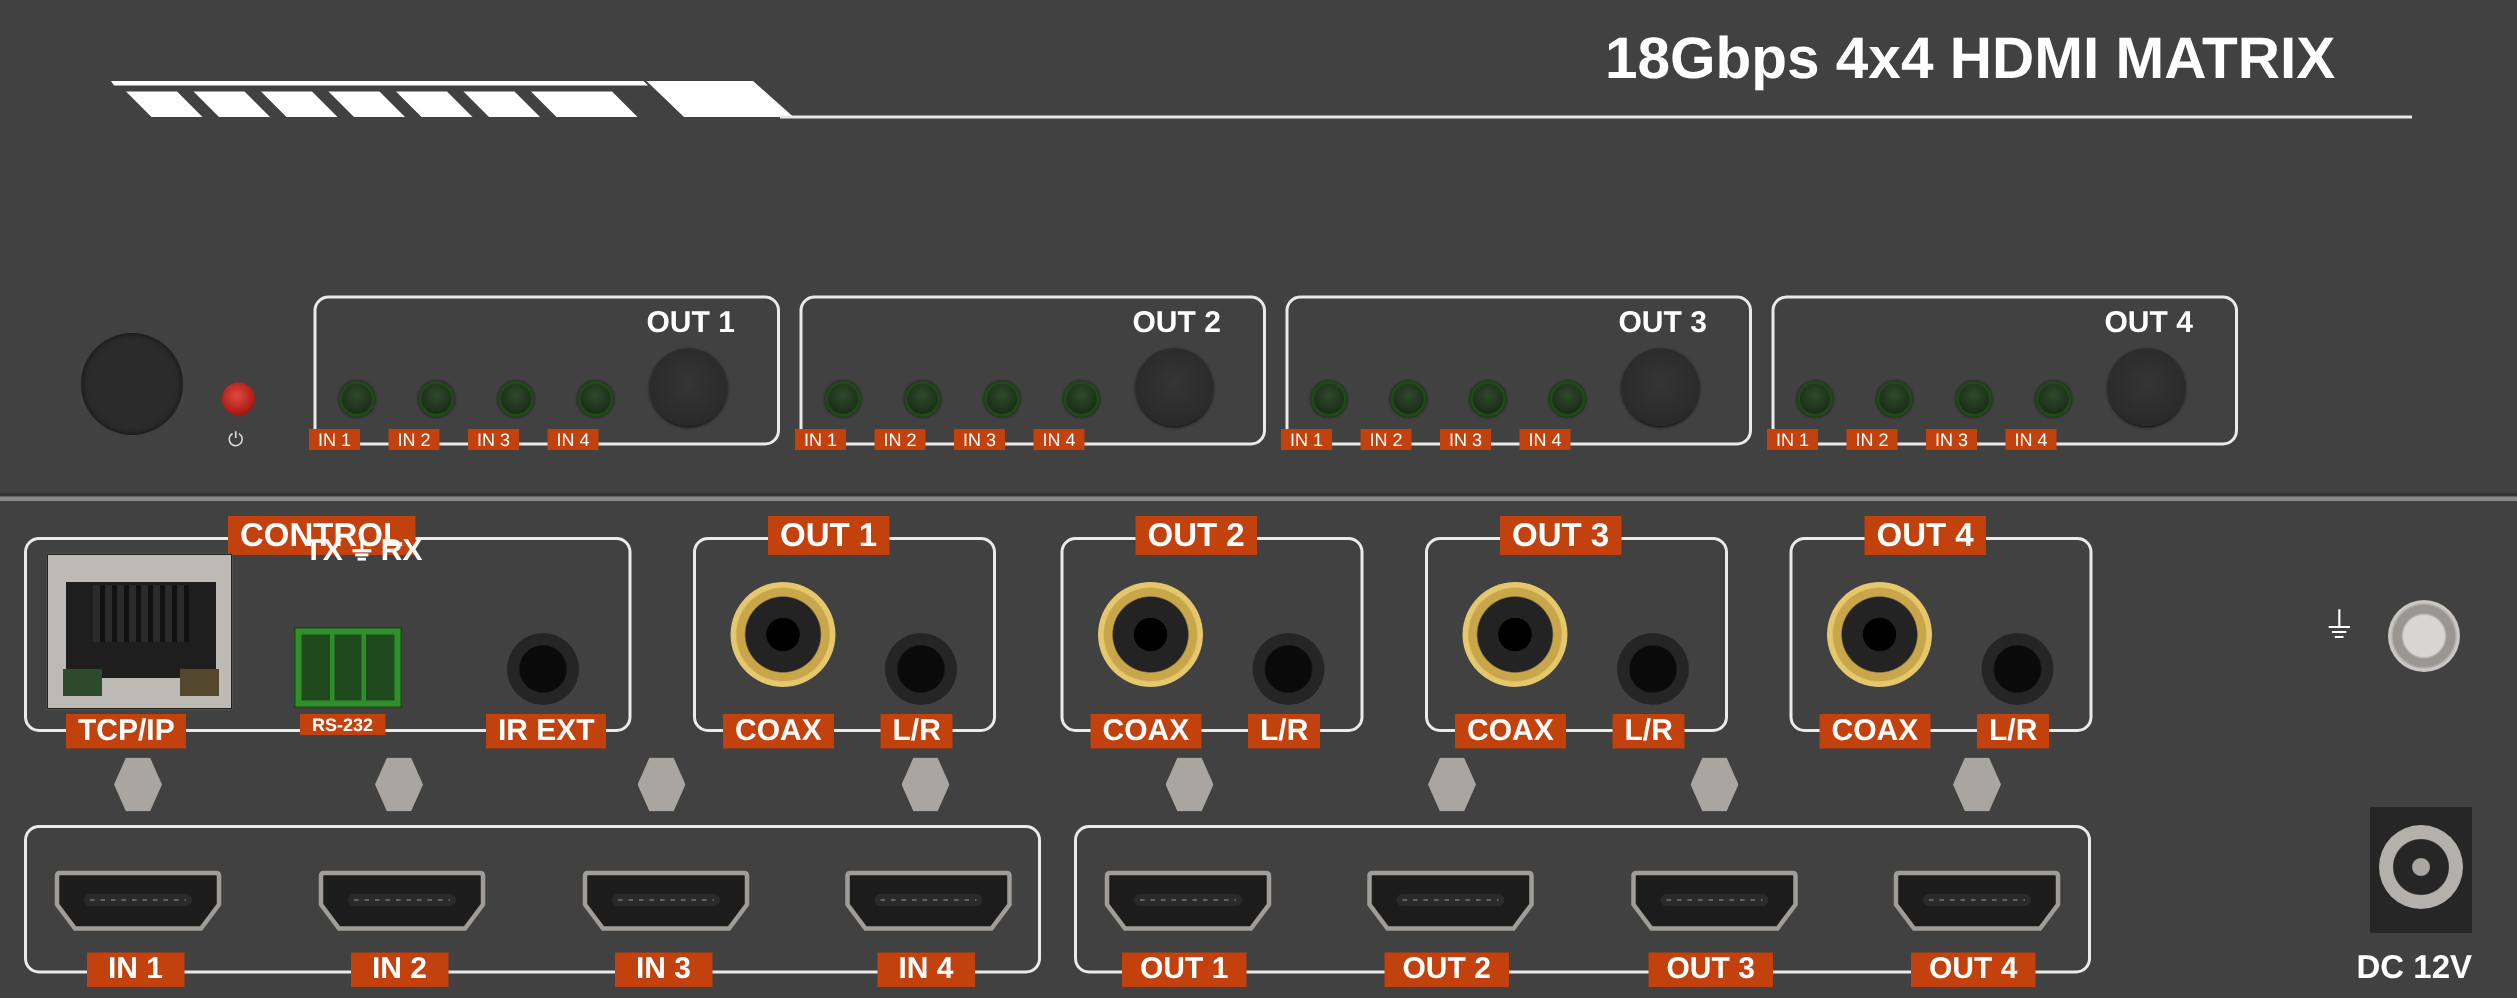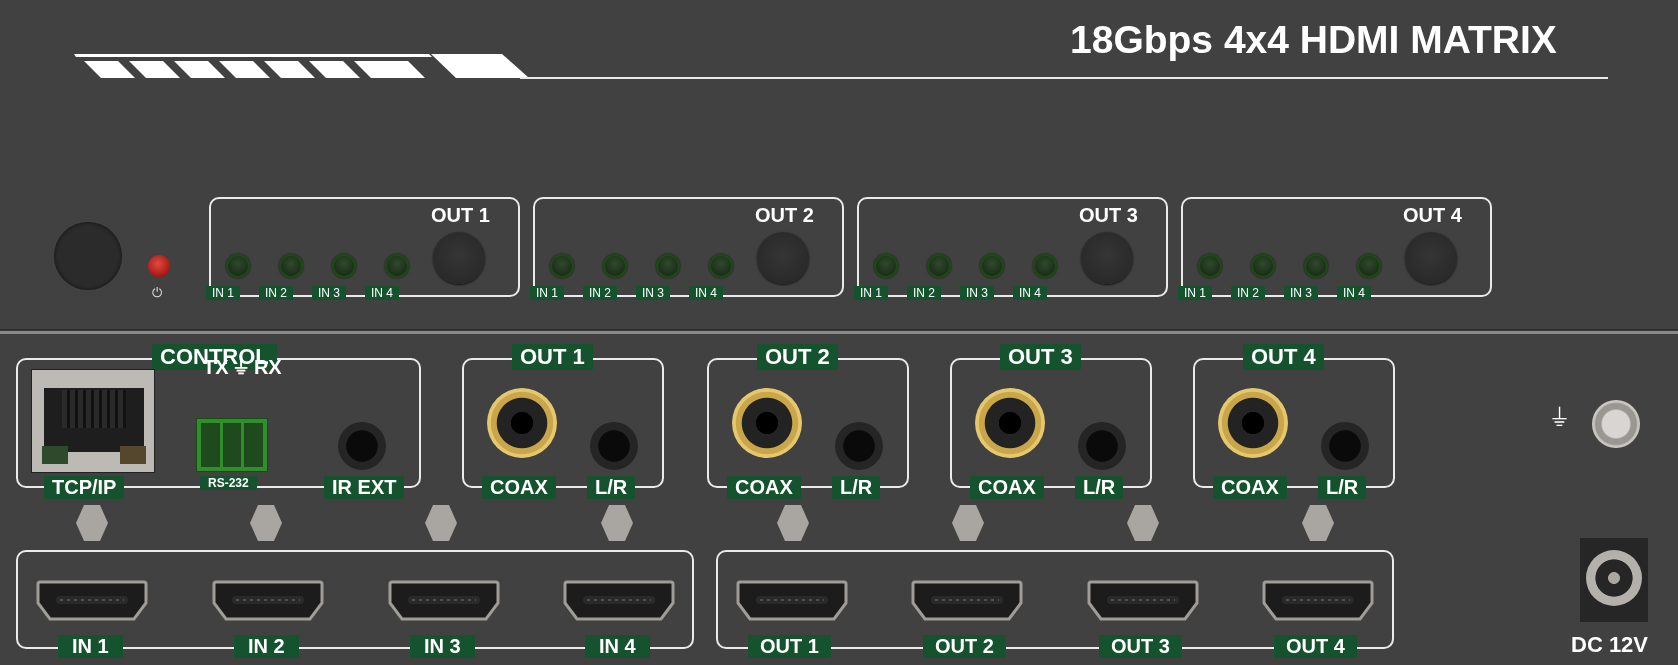--- a/index.html
+++ b/index.html
@@ -5,21 +5,21 @@
   html,body{margin:0;padding:0;background:#3a3a3a;}
   body{width:1678px;height:665px;position:relative;overflow:hidden;font-family:"Liberation Sans",sans-serif;}
   .panel{position:absolute;left:0;width:1678px;background:#414141;}
   #front{top:0;height:329px;border-bottom:1px solid #2e2e2e;}
   #rear{top:331px;height:334px;border-top:3px solid #8a8a8a;}
   .abs{position:absolute;}
   .txt{color:#fff;font-weight:bold;white-space:nowrap;}
   .title{left:1070px;top:18px;font-size:39px;letter-spacing:0px;}
   .title-line{left:520px;top:77px;width:1088px;height:2px;background:#e8e8e8;}
   .box{position:absolute;border:2px solid #eaeaea;border-radius:10px;box-sizing:border-box;}
-  .lbl-bg{position:absolute;background:#14532d;padding:0 8px;}
+  .lbl-bg{position:absolute;background:#c2410c;padding:0 8px;}
   .led{position:absolute;width:24px;height:24px;border-radius:50%;
        background:radial-gradient(circle at 50% 40%,#2e4a2a 0%,#1c2e1a 60%,#102010 100%);
        box-shadow:0 0 0 2px #1e4a16 inset, 0 0 2px #111;}
   .btn{position:absolute;width:52px;height:52px;border-radius:50%;
        background:radial-gradient(circle at 50% 45%,#353535 0%,#2a2a2a 70%,#1a1a1a 100%);
        box-shadow:0 1px 2px #111;}
   .hex{position:absolute;width:32px;height:36px;background:#a9a5a0;
        clip-path:polygon(25% 0,75% 0,100% 50%,75% 100%,25% 100%,0 50%);}
   .hdmi{position:absolute;width:112px;height:44px;}
   .rca{position:absolute;width:70px;height:70px;border-radius:50%;

